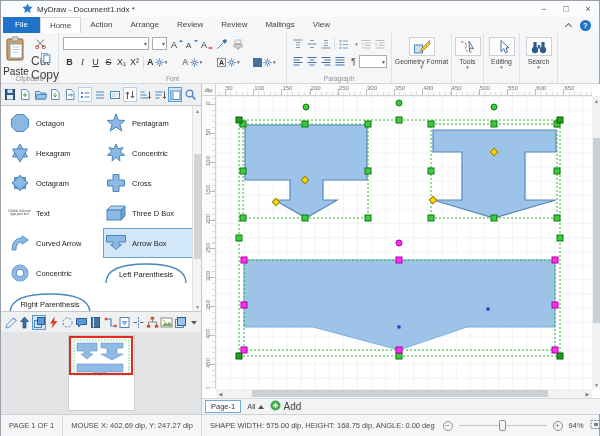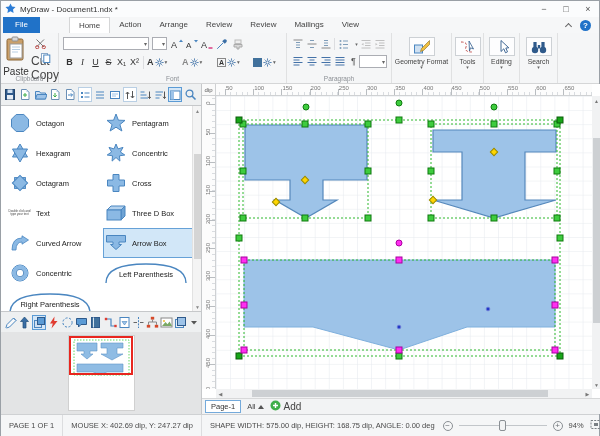--- a/index.html
+++ b/index.html
@@ -2,21 +2,21 @@
 <html><head>
 <meta charset="utf-8">
 <style>
   * { box-sizing: border-box; margin: 0; padding: 0; }
   html,body { width:600px; height:436px; overflow:hidden; }
   body { font-family:"Liberation Sans", sans-serif; background:#fff; }
   #app { position:relative; width:600px; height:436px; background:#fff; border:1px solid #9aa0a6; }
 
   
   #titlebar { position:absolute; left:0; top:0; width:100%; height:16px; background:#fbfcfd;
-    display:flex; align-items:center; padding-left:4px; font-size:8px; color:#333; }
+    display:flex; align-items:center; padding-left:21px; font-size:8px; color:#333; }
   #titlebar .title { margin-left:4px; }
   #win-controls { margin-left:auto; display:flex; height:16px; }
   .winbtn { width:22px; height:16px; display:flex; align-items:center; justify-content:center;
     font-size:9px; color:#555; }
 
   
   #tabrow { position:absolute; left:0; top:16px; width:100%; height:16px; background:#f6f7f8;
     display:flex; align-items:stretch; }
   .tab { padding:0 9px; font-size:8px; color:#444; line-height:15px; }
   .tab.file { background:#2072c8; color:#fff; padding:0 12px; margin-left:2px; }
@@ -165,21 +165,21 @@
     <span class="title">MyDraw - Document1.ndx *</span>
     <div id="win-controls">
       <span class="winbtn">−</span>
       <span class="winbtn">□</span>
       <span class="winbtn">×</span>
     </div>
   </div>
 
   <div id="tabrow">
     <div class="tab file">File</div>
-    <div id="tab-list" style="display:flex;margin-left:29px;">
+    <div id="tab-list" style="display:flex;">
         <div class="tab active">Home</div>
         <div class="tab">Action</div>
         <div class="tab">Arrange</div>
         <div class="tab">Review</div>
         <div class="tab">Review</div>
         <div class="tab">Mailings</div>
         <div class="tab">View</div>
       </div>
     <div id="tabrow-right">
       <span class="chevup"></span>

